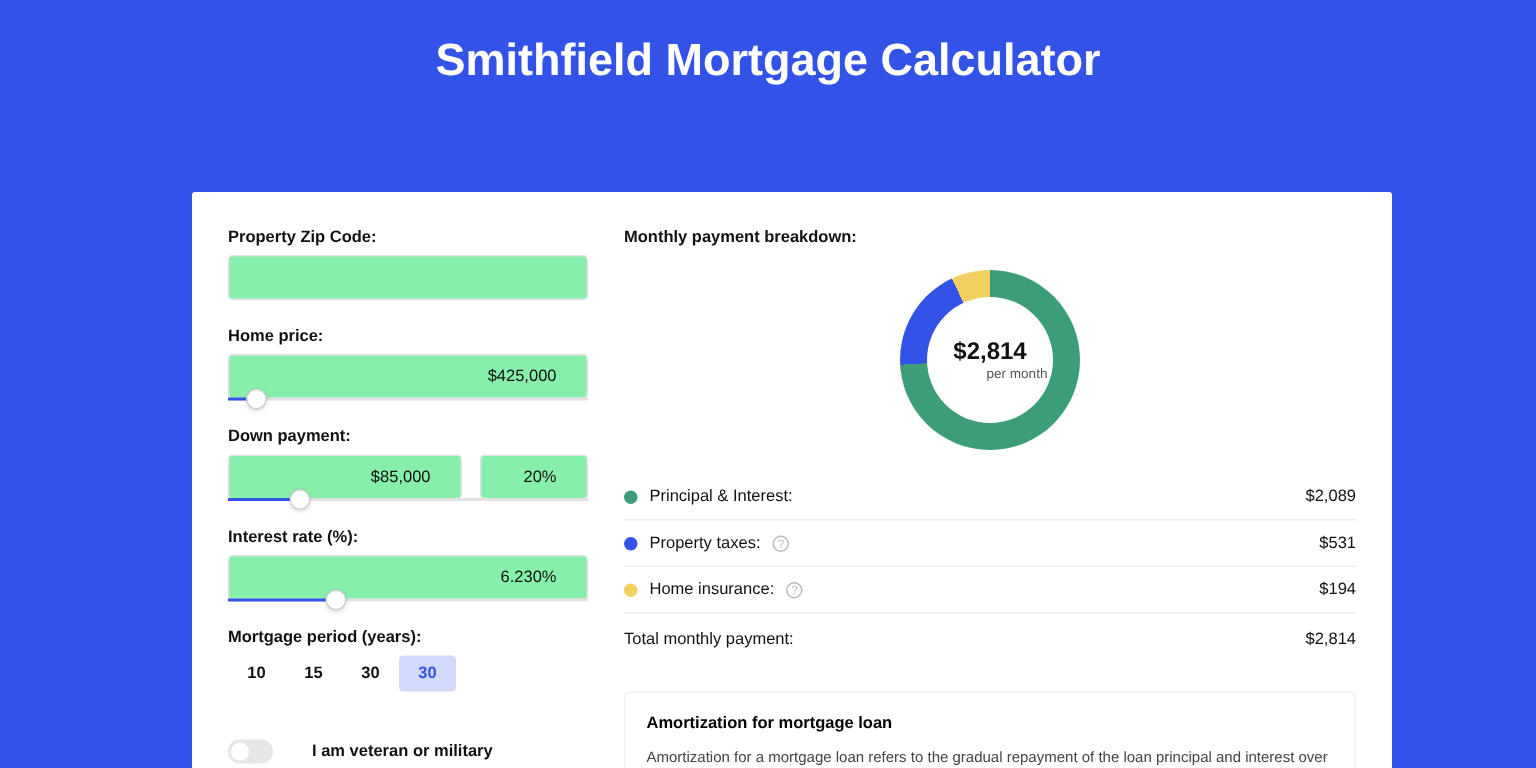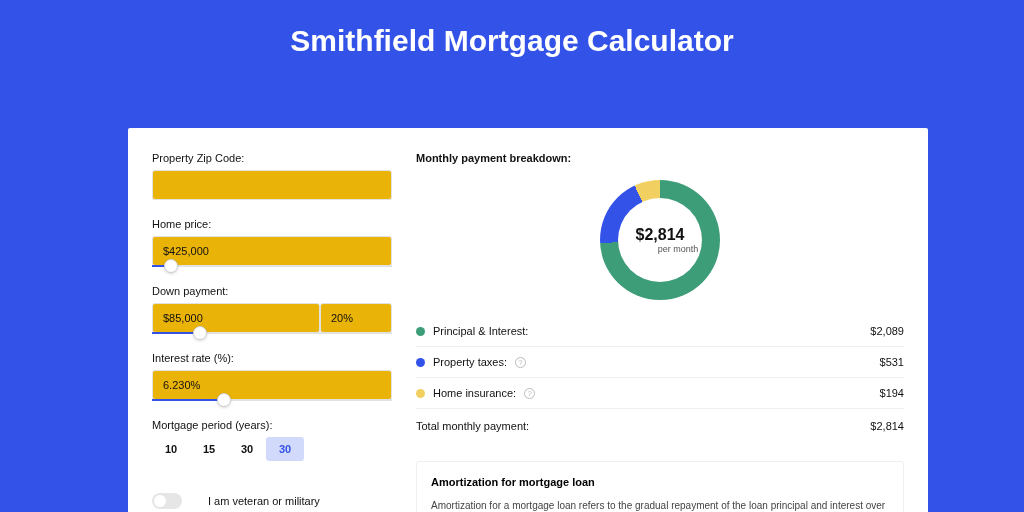--- a/index.html
+++ b/index.html
@@ -44,30 +44,32 @@
     padding: 24px;
     gap: 24px;
   }
   .col-left { width: 240px; flex-shrink: 0; }
   .col-right { flex: 1; display: flex; flex-direction: column; }
   .label {
     font-size: 11px;
     color: #111;
     margin-bottom: 6px;
     display: block;
+    font-weight: bold;
   }
   .input {
     width: 100%;
     height: 30px;
     border: 1px solid #e2e2e2;
     border-radius: 3px;
-    padding: 0 10px;
+    padding: 0 20px;
     font-size: 11px;
     color: #111;
-    background: #eab308;
+    background: #86efac;
+    text-align: right;
   }
   .field { margin-bottom: 18px; }
   .slider-track {
     position: relative;
     height: 2px;
     background: #e2e2e2;
     margin-top: -1px;
   }
   .slider-fill {
     position: absolute;
@@ -80,21 +82,21 @@
     position: absolute;
     top: -6px;
     width: 14px;
     height: 14px;
     background: #fff;
     border: 1px solid #d0d0d0;
     border-radius: 50%;
     box-shadow: 0 1px 3px rgba(0,0,0,0.15);
     transform: translateX(-50%);
   }
-  .row-two { display: flex; gap: 0; }
+  .row-two { display: flex; gap: 12px; }
   .row-two .input:first-child { flex: 1; }
   .row-two .input:last-child { width: 72px; }
   .period-group { display: flex; gap: 0; }
   .period-btn {
     width: 38px;
     height: 24px;
     font-size: 11px;
     border: none;
     background: transparent;
     font-weight: 700;

